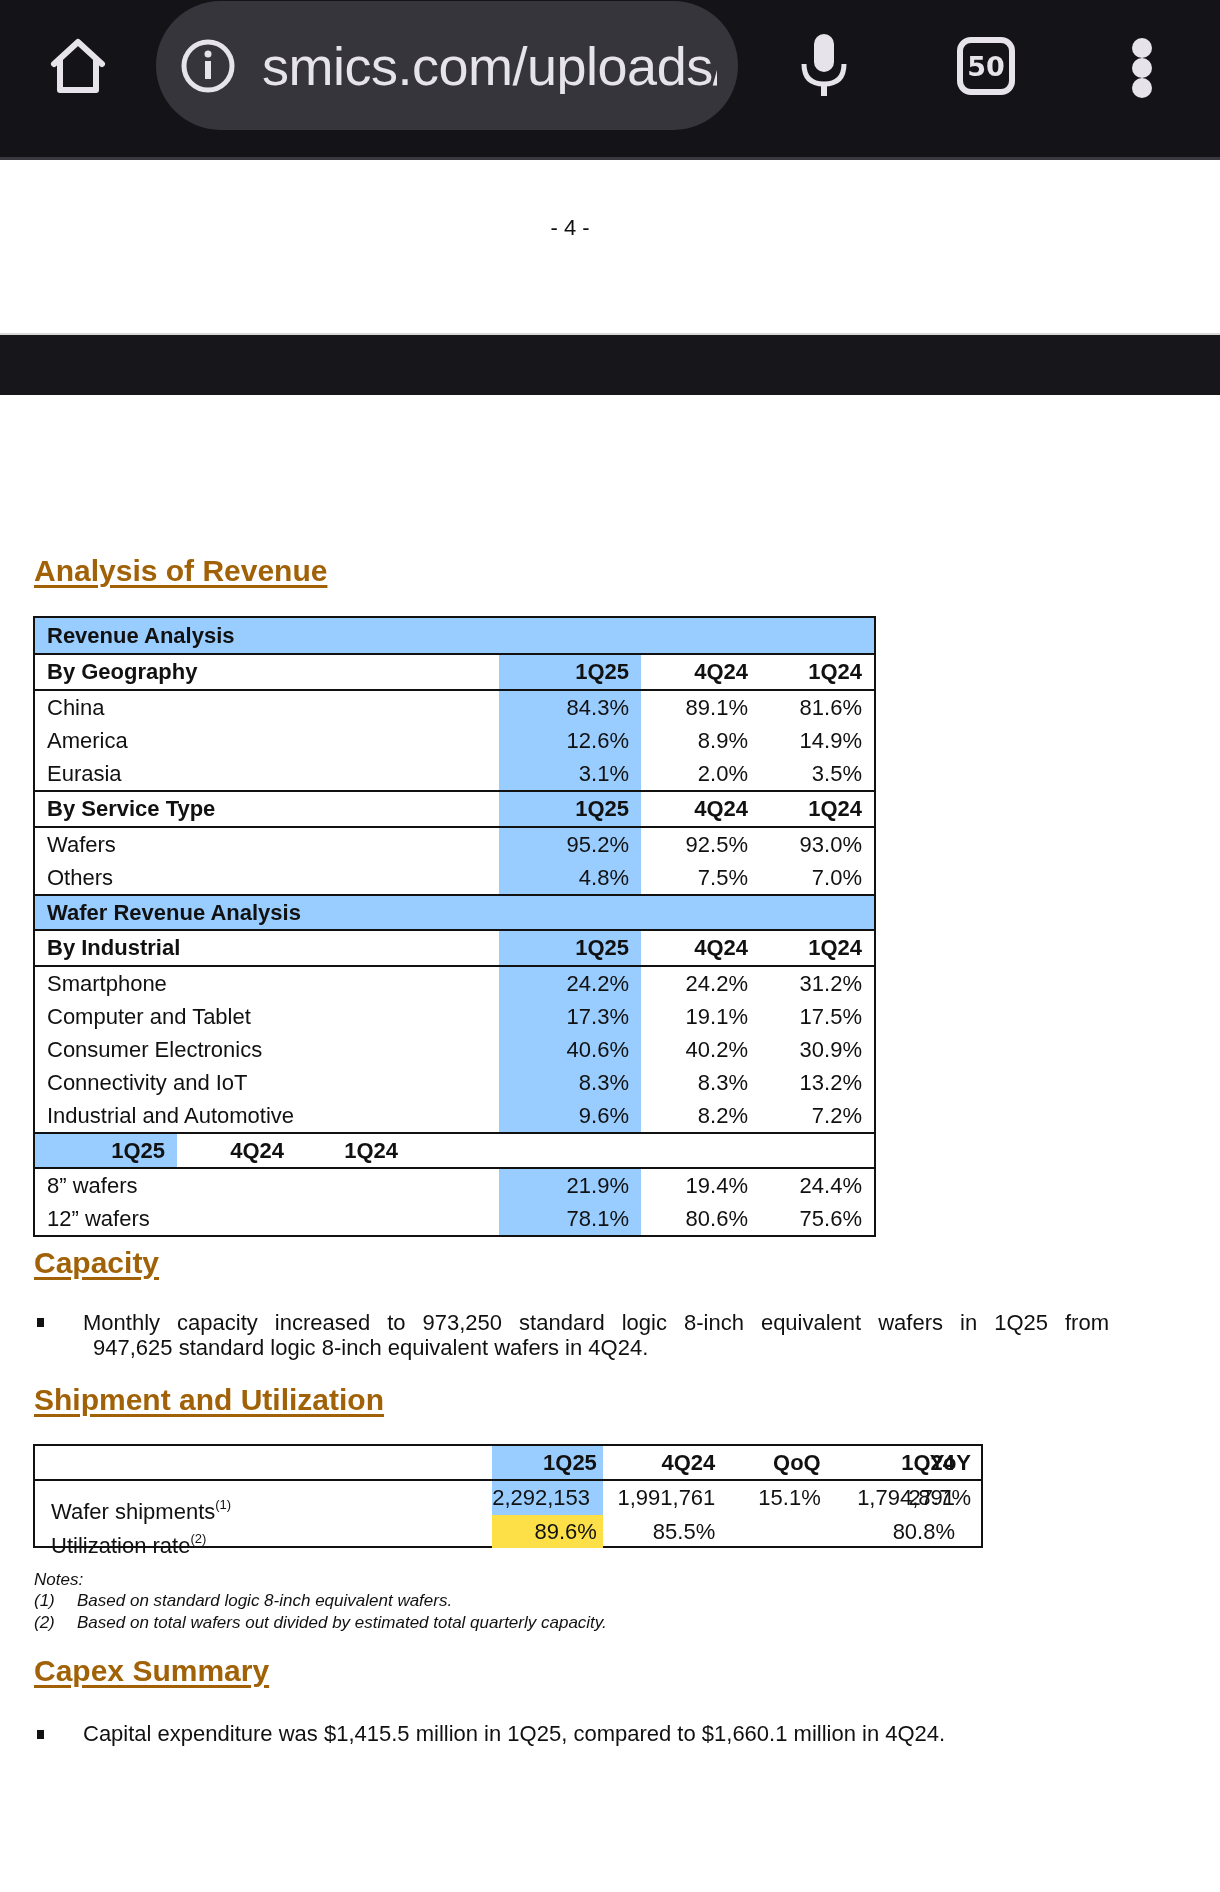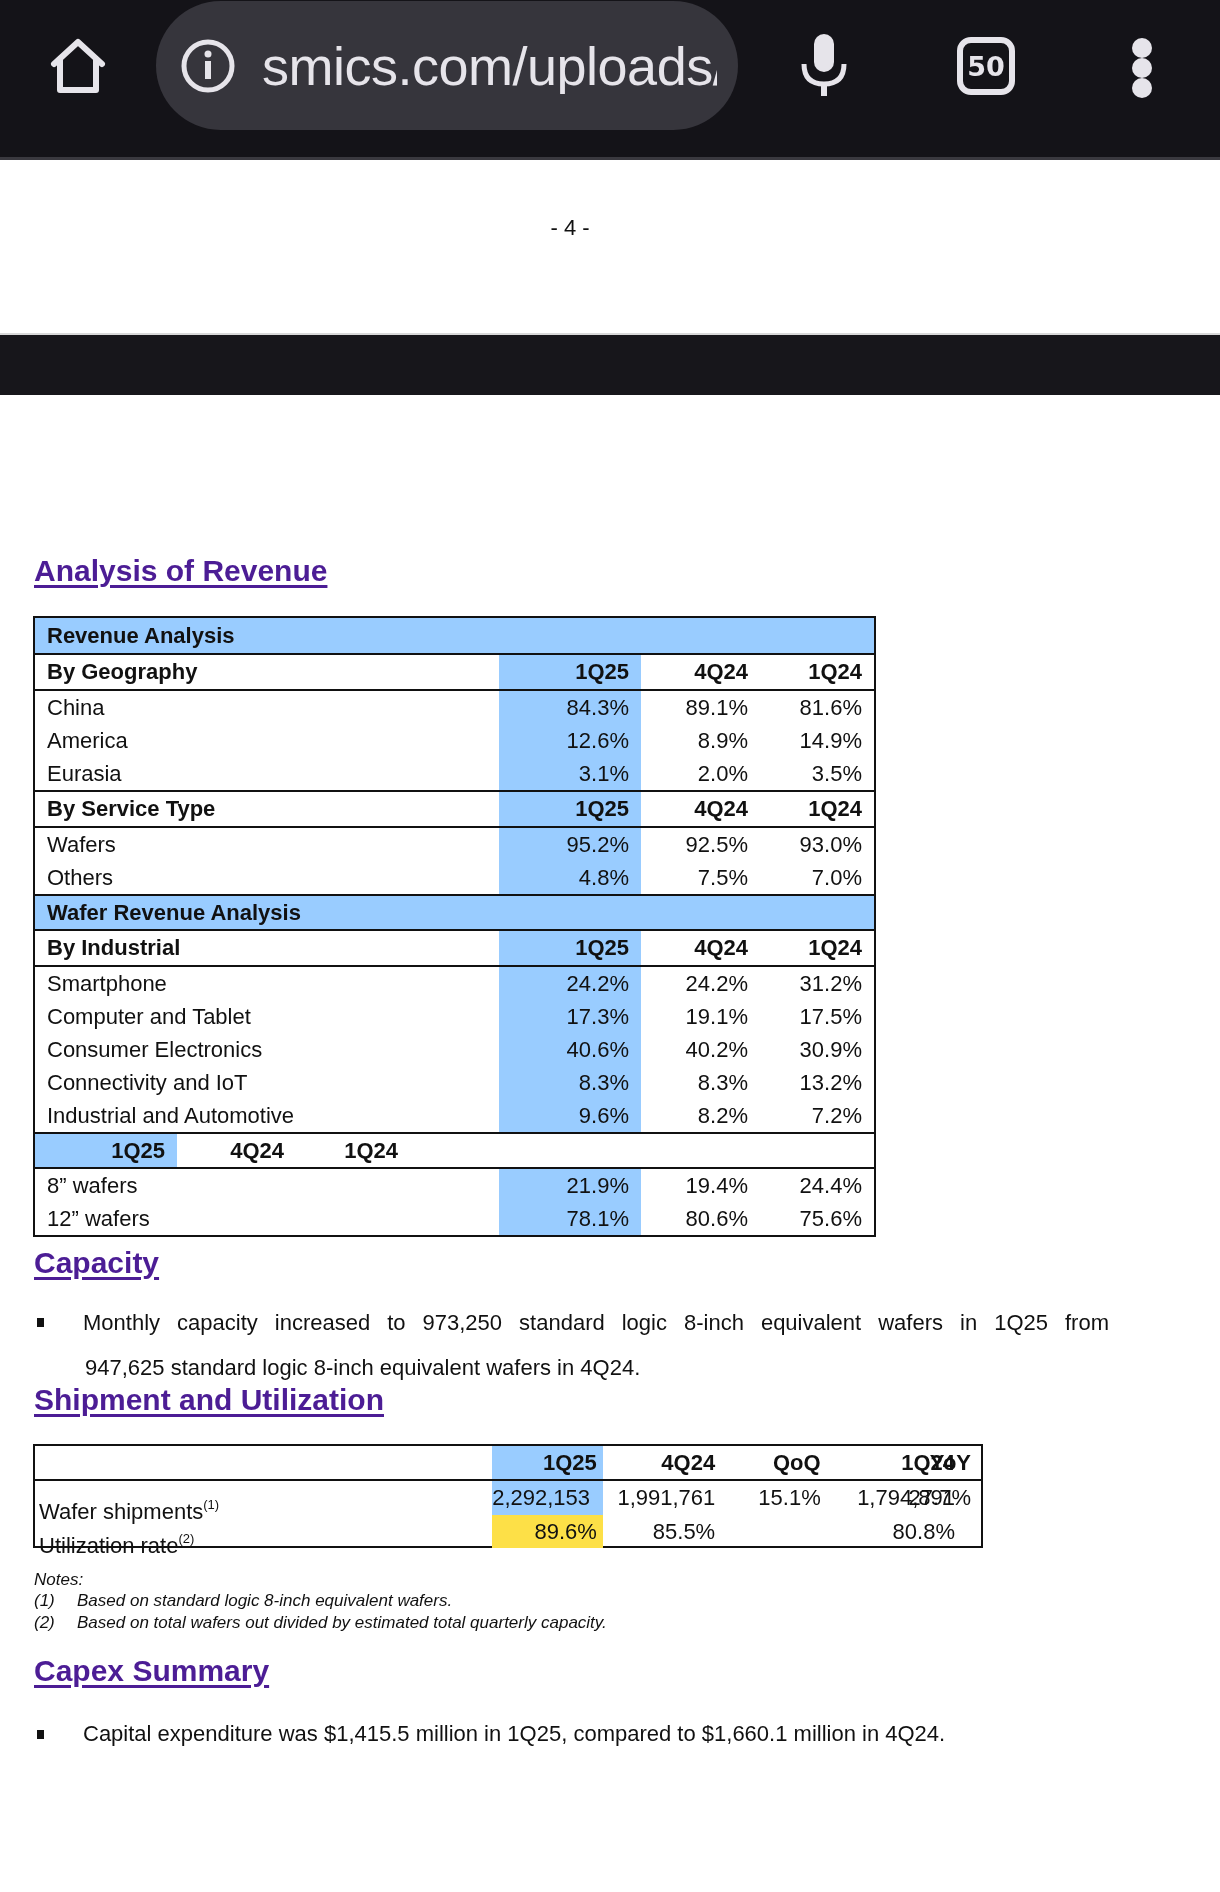--- a/index.html
+++ b/index.html
@@ -14,40 +14,40 @@
   #urltext{left:262px;top:38px;font-size:54px;color:#e6e4ea;white-space:nowrap;width:455px;overflow:hidden;line-height:56px;font-family:"Liberation Sans",sans-serif;letter-spacing:-0.5px;}
   #mic{left:800px;top:32px;width:48px;height:64px;}
   #tabs{left:957px;top:37px;width:58px;height:58px;border:6px solid #e6e4ea;border-radius:14px;box-sizing:border-box;color:#e6e4ea;font-weight:bold;font-size:27px;display:flex;align-items:center;justify-content:center;font-family:"DejaVu Sans",sans-serif;}
   #menu{left:1130px;top:38px;width:24px;height:62px;}
   .dot{position:absolute;left:2px;width:20px;height:20px;border-radius:50%;background:#e6e4ea;}
   
   #pagenum{left:0;top:215px;width:1140px;text-align:center;font-size:22px;color:#111;}
   #gapband{left:0;top:335px;width:1220px;height:60px;background:#17161b;}
   #gapline{left:0;top:333px;width:1220px;height:2px;background:#d9d9d9;}
   
-  .h2{font-size:30px;font-weight:bold;text-decoration:underline;text-decoration-thickness:3px;text-underline-offset:4px;color:#4c1d95;white-space:nowrap;}
+  .h2{font-size:30px;font-weight:bold;text-decoration:underline;text-decoration-thickness:3px;text-underline-offset:4px;color:#a16207;white-space:nowrap;}
   
   #revtable{left:33px;top:616px;width:843px;border:2px solid #111;box-sizing:border-box;}
   .row{position:relative;display:flex;height:33px;align-items:center;font-size:22px;}
   .row .lbl{flex:1;padding-left:12px;white-space:nowrap;}
   .row .c{width:142px;text-align:right;padding-right:12px;box-sizing:border-box;height:100%;display:flex;align-items:center;justify-content:flex-end;}
   .row .c1{background:#99ccff;width:142px;}
   .row .c2{width:119px;}
   .row .c3{width:114px;}
   .title-row{background:#99ccff;font-weight:bold;height:35px;border-bottom:2px solid #111;justify-content:center;}
   .title-row .lbl{font-weight:bold;}
   .sub-row{font-weight:bold;height:34px;border-bottom:2px solid #111;}
   .sub-row-top{border-top:2px solid #111;}
   
   .bullet{font-size:22px;line-height:25px;}
   .bsq{position:absolute;width:7px;height:9px;background:#111;}
   
   #shiptable{left:33px;top:1444px;width:950px;height:104px;border:2px solid #111;box-sizing:border-box;}
   .srow{display:flex;font-size:22px;align-items:center;}
-  .srow .sl{width:460px;padding-left:4px;box-sizing:border-box;white-space:nowrap;margin-top:28px;}
+  .srow .sl{width:460px;padding-left:16px;box-sizing:border-box;white-space:nowrap;margin-top:28px;}
   .srow .sc{text-align:right;box-sizing:border-box;height:100%;display:flex;align-items:center;justify-content:flex-end;}
   .sup{font-size:13px;vertical-align:top;position:relative;top:-2px;}
   .notes{font-size:17px;font-style:italic;line-height:21px;color:#111;}
 </style>
 </head>
 <body>
 
 <div id="browserbar" class="abs"></div>
 <div id="barline" class="abs"></div>
 
@@ -195,21 +195,21 @@
     <div class="lbl">12” wafers</div>
     <div class="c c1">78.1%</div>
     <div class="c c2">80.6%</div>
     <div class="c c3">75.6%</div>
   </div>
 </div>
 
 <div class="abs h2" style="left:34px;top:1246px;">Capacity</div>
 <div class="abs bsq" style="left:37px;top:1318px;"></div>
 <div class="abs bullet" style="left:83px;top:1310px;width:1026px;text-align:justify;text-align-last:justify;">Monthly capacity increased to 973,250 standard logic 8-inch equivalent wafers in 1Q25 from</div>
-<div class="abs bullet" style="left:85px;top:1335px;margin-top:20px;">947,625 standard logic 8-inch equivalent wafers in 4Q24.</div>
+<div class="abs bullet" style="left:93px;top:1335px;">947,625 standard logic 8-inch equivalent wafers in 4Q24.</div>
 
 <div class="abs h2" style="left:34px;top:1383px;">Shipment and Utilization</div>
 
 <div id="shiptable" class="abs">
   <div class="srow" style="height:33px;border-bottom:2px solid #111;font-weight:bold;">
     <div class="sl"></div>
     <div class="sc" style="width:111px;background:#99ccff;padding-right:6px;">1Q25</div>
     <div class="sc" style="width:125px;padding-right:12px;">4Q24</div>
     <div class="sc" style="width:112px;padding-right:18px;">QoQ</div>
     <div class="sc" style="width:133px;padding-right:16px;">1Q24</div>

